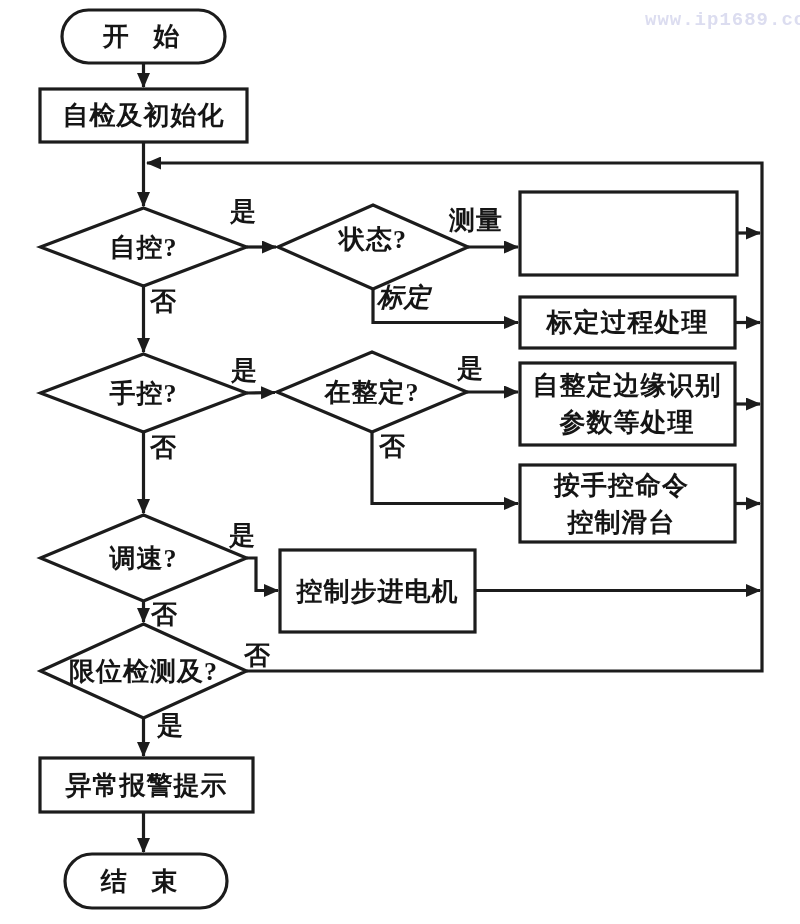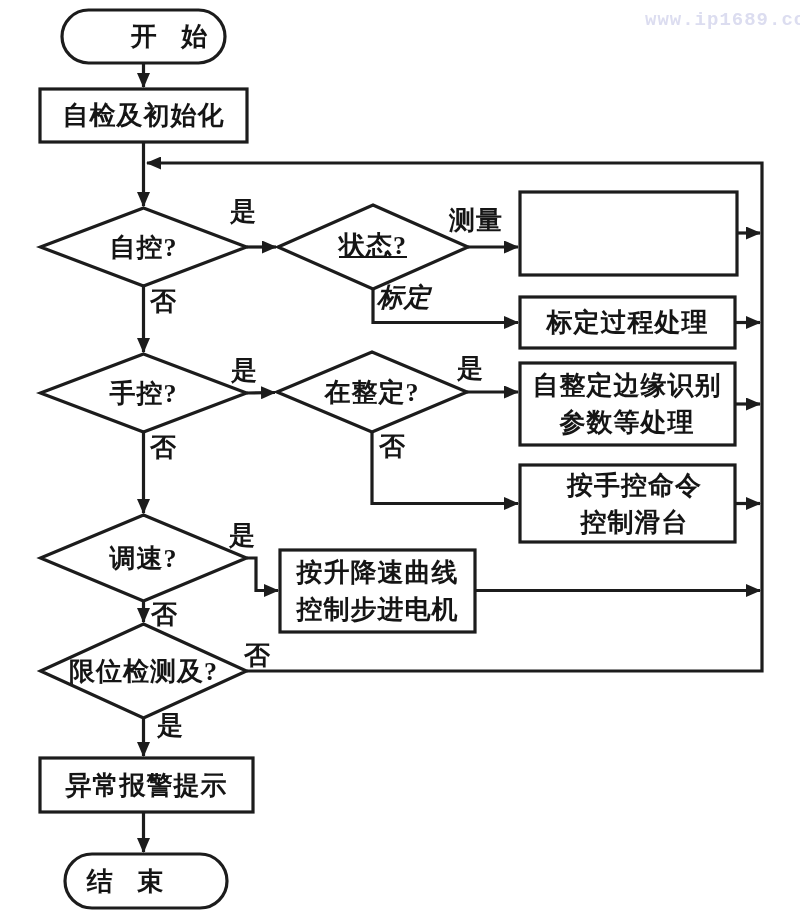--- a/index.html
+++ b/index.html
@@ -71,57 +71,56 @@
       <path d="M735 404 L760 404" marker-end="url(#arrow)"></path>
       <path d="M735 503.5 L760 503.5" marker-end="url(#arrow)"></path>
       <path d="M246.5 558 L256 558 L256 590.5 L278 590.5" marker-end="url(#arrow)"></path>
       <path d="M143.5 601 L143.5 622" marker-end="url(#arrow)"></path>
       <path d="M475 590.5 L760 590.5" marker-end="url(#arrow)"></path>
       <path d="M143.5 718 L143.5 756" marker-end="url(#arrow)"></path>
       <path d="M143.5 812 L143.5 852" marker-end="url(#arrow)"></path>
     </g>
   </svg>
 
-  <div class="node-label pill" style="left:62px;top:10px;width:159px;height:53px;padding-left:28px;">开 始</div>
+  <div class="node-label pill" style="left:62px;top:10px;width:159px;height:53px;">开 始</div>
 
   <div class="node-label" style="left:40px;top:89px;width:207px;height:53px;border-radius:19px;">自检及初始化</div>
 
   <div class="node-label" style="left:40px;top:208px;width:207px;height:78px;">自控?</div>
 
-  <div class="node-label" style="left:278px;top:203px;width:190px;height:84px;text-decoration:underline;">状态?</div>
+  <div class="node-label" style="left:278px;top:197px;width:190px;height:84px;">状态?</div>
 
 
   <div class="node-label" style="left:520px;top:297px;width:215px;height:51px;font-family:Liberation Serif, serif;">标定过程处理</div>
 
   <div class="node-label" style="left:40px;top:354px;width:207px;height:78px;">手控?</div>
 
   <div class="node-label" style="left:277px;top:352px;width:190px;height:80px;">在整定?</div>
 
   <div class="node-label" style="left:520px;top:363px;width:214px;height:82px;">
     <span>自整定边缘识别</span>
     <span>参数等处理</span>
   </div>
 
-  <div class="node-label" style="left:527px;top:465px;width:215px;height:77px;text-align:center;">
+  <div class="node-label" style="left:514px;top:465px;width:215px;height:77px;text-align:center;">
     <span>按手控命令</span>
     <span>控制滑台</span>
   </div>
 
   <div class="node-label" style="left:40px;top:515px;width:207px;height:86px;">调速?</div>
 
   <div class="node-label" style="left:280px;top:550px;width:195px;height:82px;">
-    <span>按升降速曲线</span>
     <span>控制步进电机</span>
   </div>
 
   <div class="node-label" style="left:40px;top:624px;width:207px;height:94px;">限位检测及?</div>
 
   <div class="node-label" style="left:40px;top:758px;width:213px;height:54px;">异常报警提示</div>
 
-  <div class="node-label pill" style="left:51px;top:854px;width:149px;height:54px;">结 束</div>
+  <div class="node-label pill" style="left:65px;top:854px;width:149px;height:54px;">结 束</div>
 
   <span class="edge-label" style="left:230px;top:199px;">是</span>
   <span class="edge-label" style="left:449px;top:208px;text-align:right;">测量</span>
   <span class="edge-label" style="left:377px;top:285px;font-style:italic;">标定</span>
   <span class="edge-label" style="left:150px;top:289px;">否</span>
   <span class="edge-label" style="left:231px;top:358px;">是</span>
   <span class="edge-label" style="left:150px;top:435px;">否</span>
   <span class="edge-label" style="left:457px;top:356px;">是</span>
   <span class="edge-label" style="left:379px;top:434px;">否</span>
   <span class="edge-label" style="left:229px;top:523px;">是</span>

